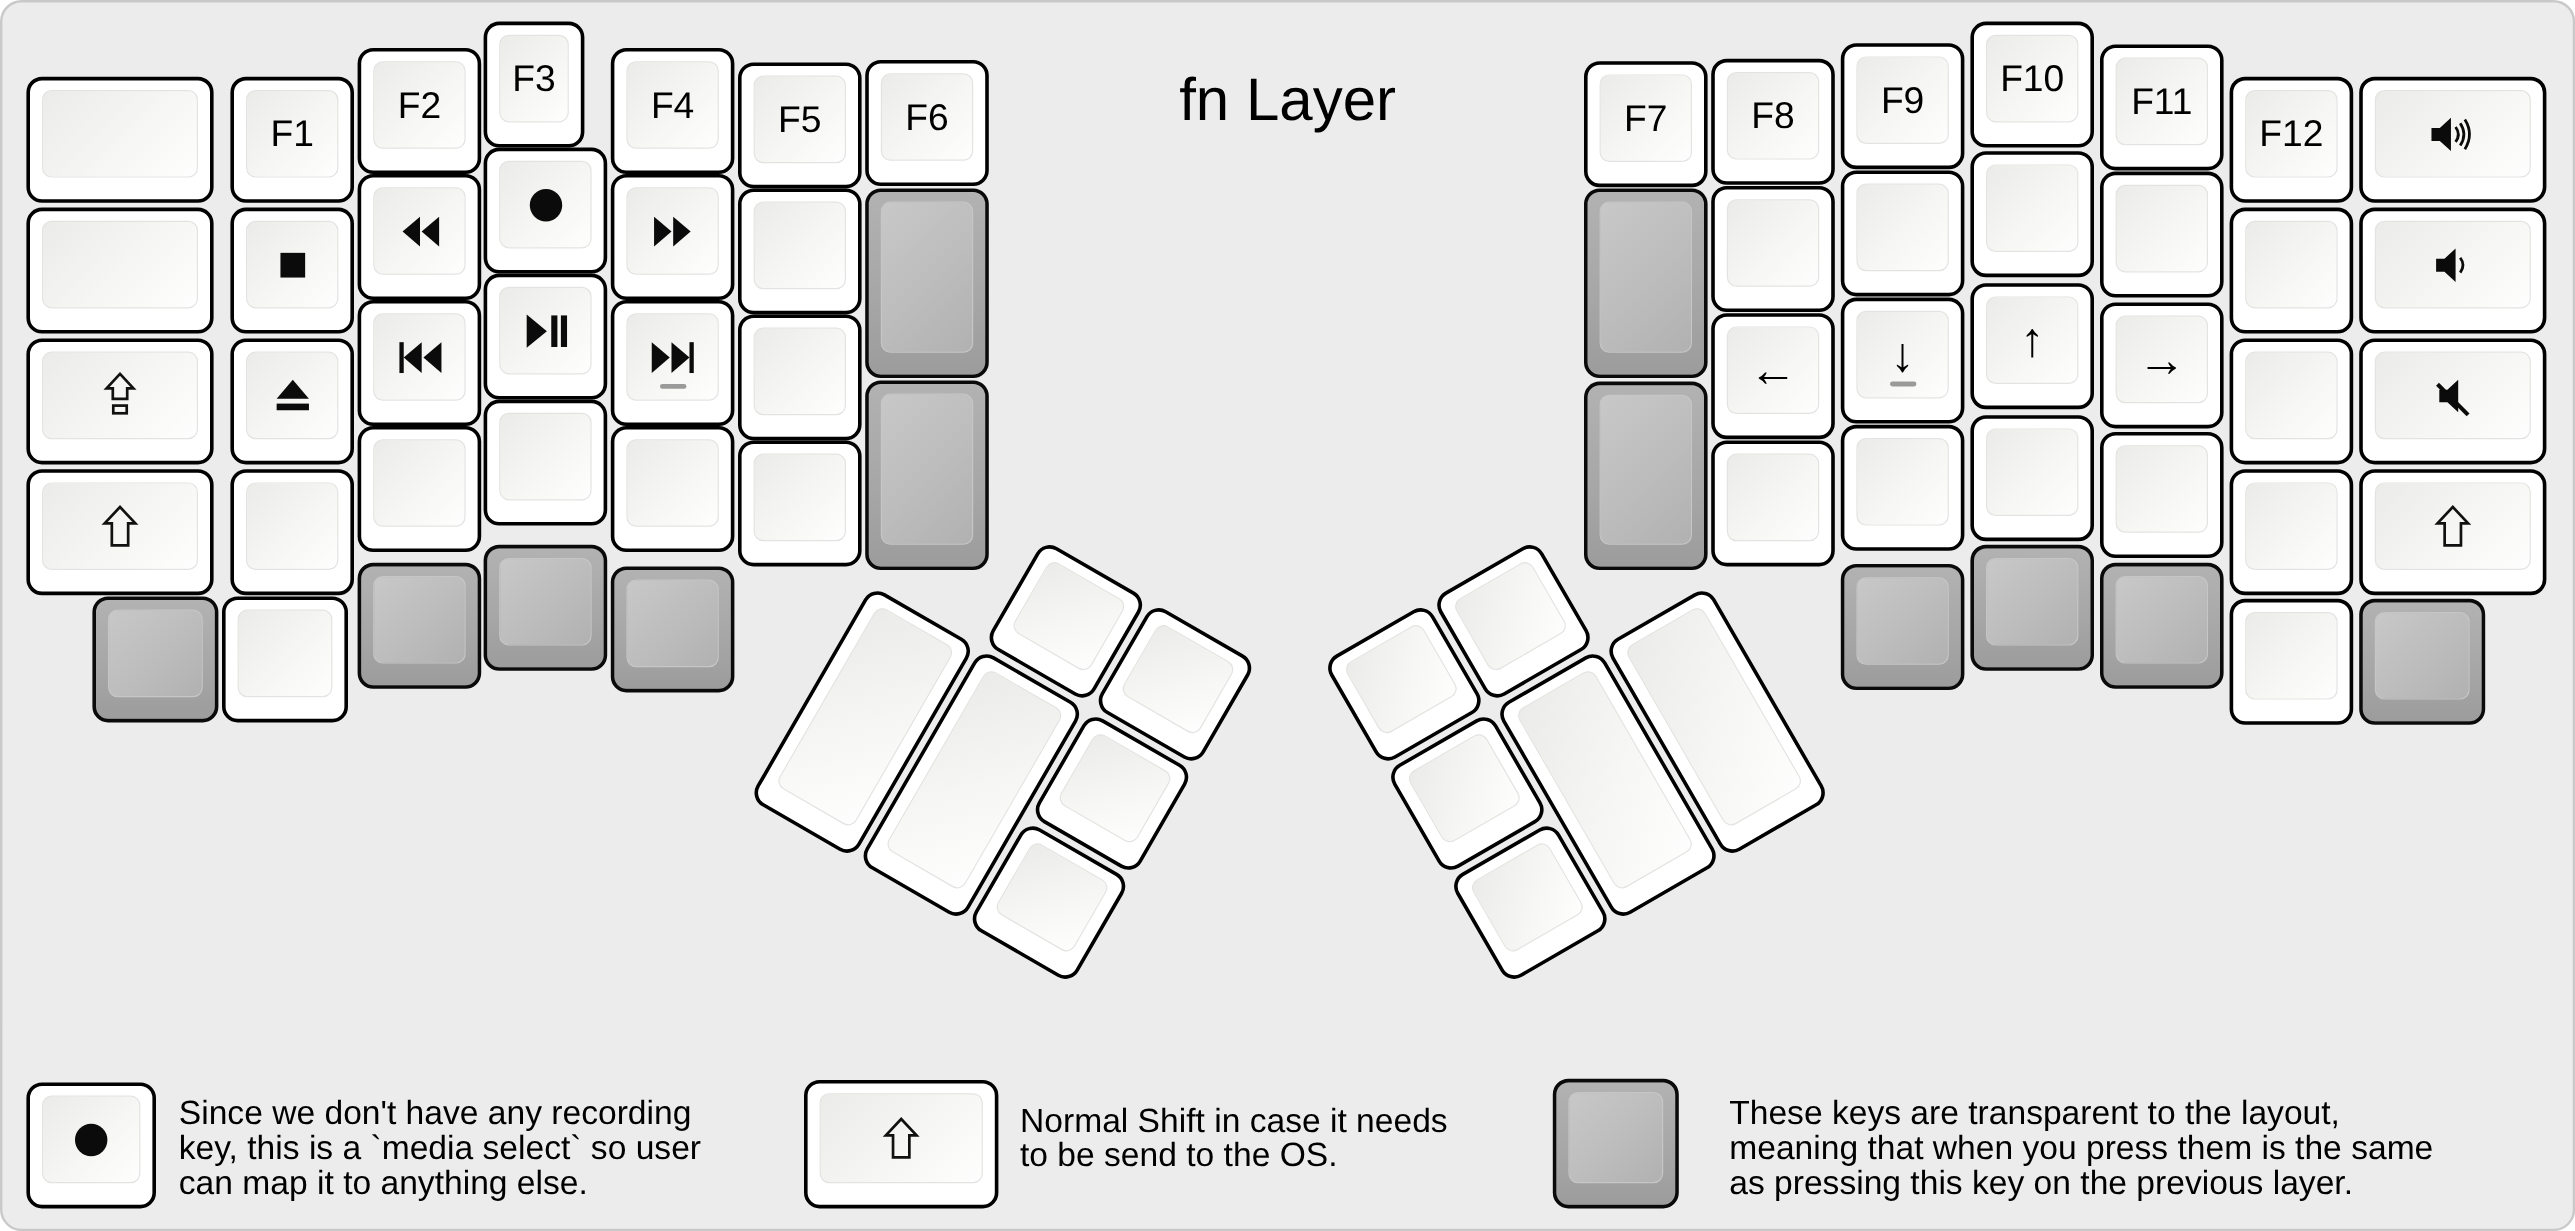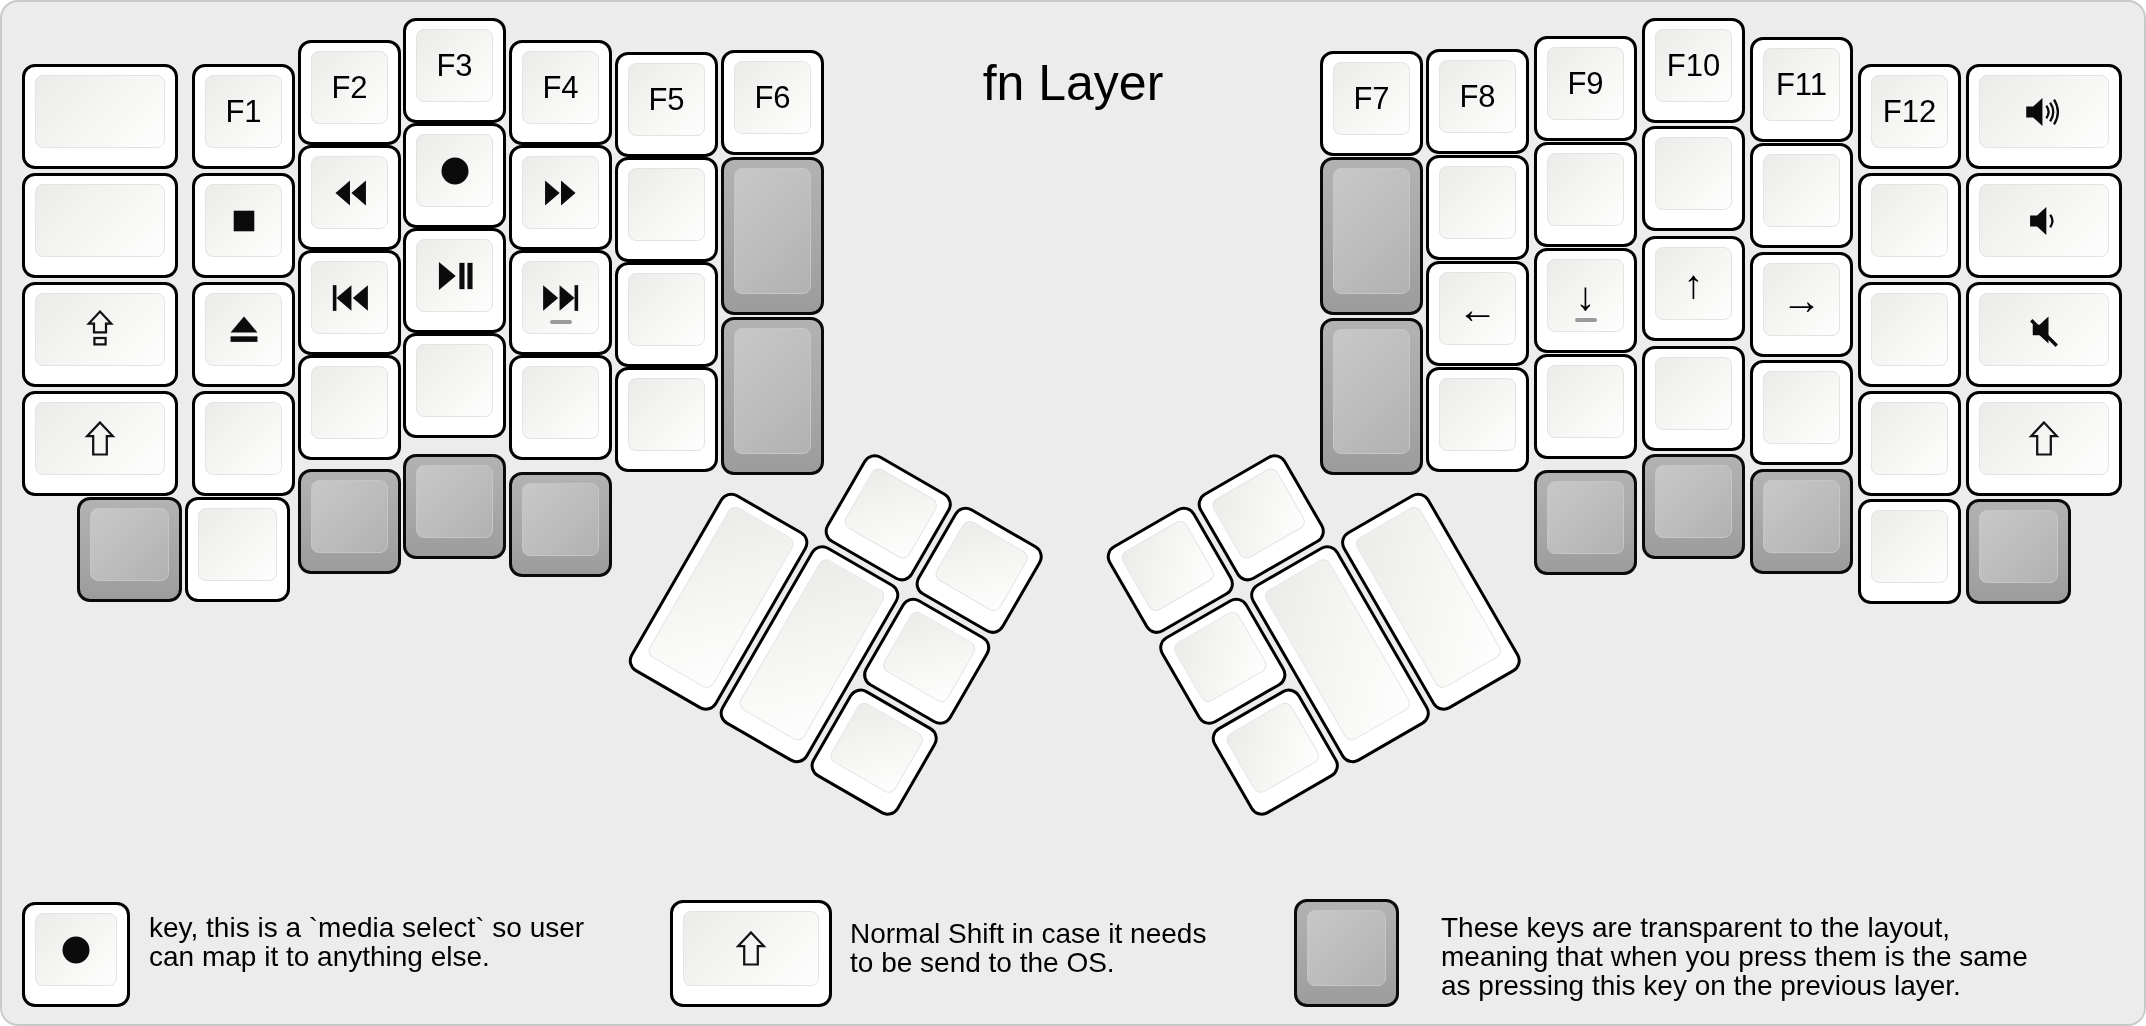--- a/index.html
+++ b/index.html
@@ -128,21 +128,21 @@
             </svg>
           </span>
         </div>
       </div>
       <div class="key white" style="left: 296px; top: 353px; width: 103px; height: 105px;">
         <div class="key-inner"></div>
       </div>
       <div class="key gray" style="left: 296px; top: 467px; width: 103px; height: 105px;">
         <div class="key-inner"></div>
       </div>
-      <div class="key white" style="left: 401px; top: 16px; width: 103px; height: 105px; text-decoration: underline;">
+      <div class="key white" style="left: 401px; top: 16px; width: 84px; height: 105px; text-decoration: underline;">
         <div class="key-inner">
           <span class="key-label">F3</span>
         </div>
       </div>
       <div class="key white" style="left: 401px; top: 121px; width: 103px; height: 105px;">
         <div class="key-inner">
           <span class="icon-svg">
             <svg width="36" height="36" viewBox="0 0 48 48">
               <circle cx="24" cy="24" r="18" fill="#0b0b0b"></circle>
             </svg>
@@ -421,20 +421,21 @@
       <div class="key white" style="left: 20px; top: 900px; width: 108px; height: 105px;">
         <div class="key-inner">
           <span class="icon-svg">
             <svg width="36" height="36" viewBox="0 0 48 48">
               <circle cx="24" cy="24" r="18" fill="#0b0b0b"></circle>
             </svg>
           </span>
         </div>
       </div>
       <div class="legend-text" style="left: 147px; top: 911px;">
+        <div>Since we don't have any recording</div>
         <div>key, this is a `media select` so user</div>
         <div>can map it to anything else.</div>
       </div>
       <div class="key white" style="left: 668px; top: 898px; width: 162px; height: 107px;">
         <div class="key-inner">
           <span class="icon-svg">
             <svg width="32" height="37" viewBox="0 0 40 46">
               <path d="M20 3 L36 20 H28.5 V43 H11.5 V20 H4 Z" fill="none" stroke="#111" stroke-width="2.8"></path>
             </svg>
           </span>

